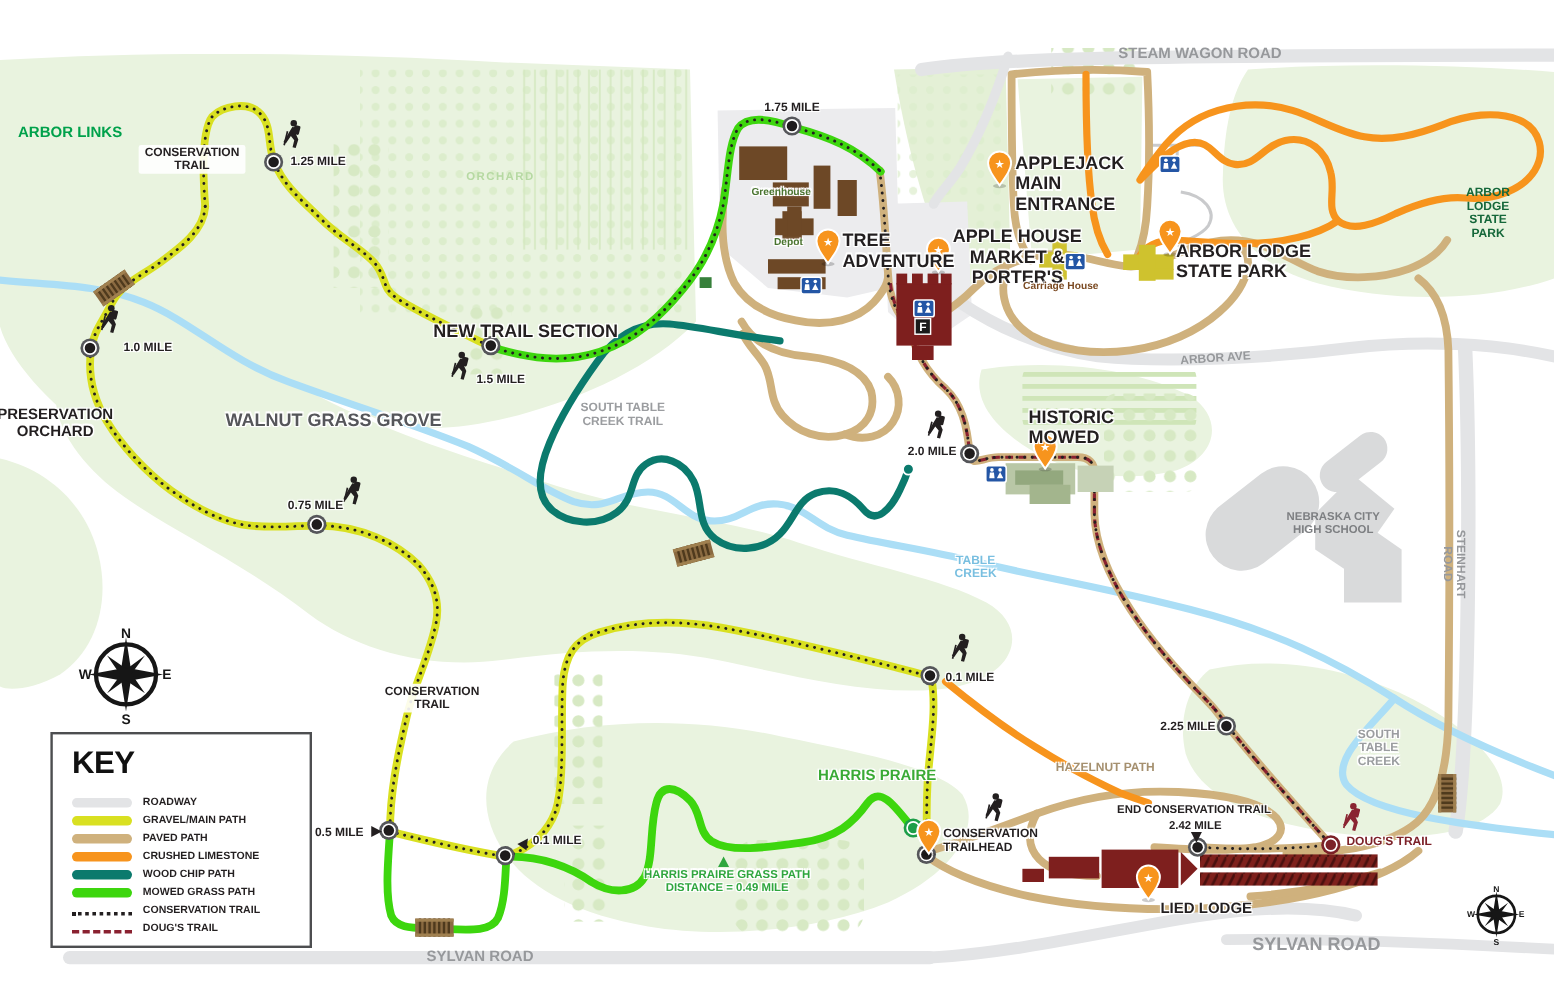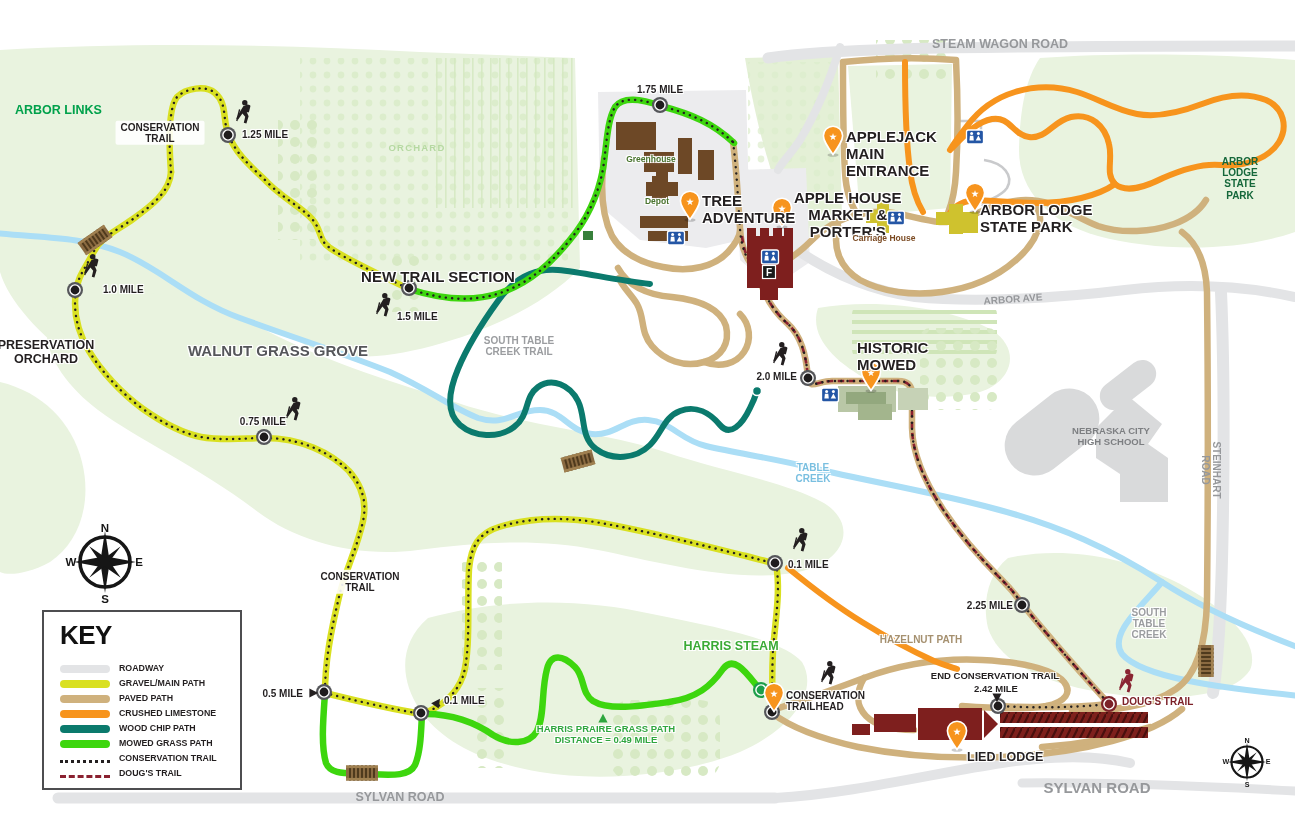--- a/index.html
+++ b/index.html
@@ -23,21 +23,21 @@
   .lbl{position:absolute;font-weight:bold;line-height:1.12;white-space:pre-line;}
   .halo{text-shadow:-1px -1px 0 #fff,1px -1px 0 #fff,-1px 1px 0 #fff,1px 1px 0 #fff,0 0 3px #fff;}
   .box{background:rgba(255,255,255,.9);padding:1px 5px;border-radius:2px;}
   .s8{font-size:8.5px;} .s9{font-size:9.5px;} .s10{font-size:10px;} .s11{font-size:15px;} .s12{font-size:12.5px;}
   .c-blk{color:#231f20;} .c-road{color:#96989b;} .c-green1{color:#00a14b;} .c-green2{color:#3aaa35;}
   .c-dkgreen{color:#15673a;} .c-gray{color:#9b9da0;} .c-gray2{color:#7d7f82;} .c-dgray{color:#55565a;}
   .c-creek{color:#79bfe0;} .c-hazel{color:#a5906f;} .c-dred{color:#7c2128;} .c-brown{color:#7b4a22;}
   .c-bgrn{color:#49742f;} .c-note{color:#2fa63e;}
   .c-orch{color:#b6d9a2;letter-spacing:1.2px;}
   
-  .legend{position:absolute;left:42px;top:610px;width:200px;height:180px;background:#fff;
+  .legend{position:absolute;left:42px;top:610px;width:218px;height:180px;background:#fff;
           border:2px solid #4d4e50;box-sizing:border-box;padding:6px 8px 4px 16px;z-index:5;}
   .legend-title{font-size:26px;font-weight:900;color:#111;letter-spacing:-0.5px;margin:2px 0 7px 0;}
   .legend-row{display:flex;align-items:flex-end;height:15px;}
   .sw{width:50px;flex:0 0 50px;margin-right:9px;}
   .sw-bar{height:8px;border-radius:4px;}
   .sw-dots{height:0;border-top:3.5px dotted #000;}
   .sw-dashes{height:0;border-top:3px dashed #000;}
   .legend-label{font-size:8.8px;font-weight:bold;color:#231f20;white-space:nowrap;}
 </style>
 </head>
@@ -376,21 +376,21 @@
 CREEK TRAIL</div>
       <div class="lbl c-dgray s11 halo" style="left: 188px; top: 351px; transform: translate(0%, -50%); text-align: left;">WALNUT GRASS GROVE</div>
       <div class="lbl c-blk s10 halo" style="left: 258px; top: 422px; transform: translate(-100%, -50%); text-align: right; margin-left: 28px;">0.75 MILE</div>
       <div class="lbl c-creek s10 halo" style="left: 813px; top: 473px; transform: translate(-50%, -50%); text-align: center;">TABLE
 CREEK</div>
       <div class="lbl c-blk s10 halo" style="left: 788px; top: 565px; transform: translate(0%, -50%); text-align: left;">0.1 MILE</div>
       <div class="lbl c-blk s10 box" style="left: 360px; top: 582px; transform: translate(-50%, -50%); text-align: center;">CONSERVATION
 TRAIL</div>
       <div class="lbl c-blk s10 halo" style="left: 303px; top: 694px; transform: translate(-100%, -50%); text-align: right;">0.5 MILE</div>
       <div class="lbl c-blk s10 halo" style="left: 444px; top: 701px; transform: translate(0%, -50%); text-align: left;">0.1 MILE</div>
-      <div class="lbl c-green2 s12 halo" style="left: 731px; top: 646px; transform: translate(-50%, -50%); text-align: center;">HARRIS STEAM</div>
+      <div class="lbl c-green2 s12 halo" style="left: 731px; top: 646px; transform: translate(-50%, -50%); text-align: center;">HARRIS PRAIRE</div>
       <div class="lbl c-note s9 halo" style="left: 606px; top: 735px; transform: translate(-50%, -50%); text-align: center;">HARRIS PRAIRE GRASS PATH
 DISTANCE = 0.49 MILE</div>
       <div class="lbl c-blk s10 halo" style="left: 786px; top: 701px; transform: translate(0%, -50%); text-align: left;">CONSERVATION
 TRAILHEAD</div>
       <div class="lbl c-blk s9 halo" style="left: 995px; top: 676px; transform: translate(-50%, -50%); text-align: center;">END CONSERVATION TRAIL</div>
       <div class="lbl c-blk s9 halo" style="left: 996px; top: 689px; transform: translate(-50%, -50%); text-align: center;">2.42 MILE</div>
       <div class="lbl c-blk s10 halo" style="left: 1013px; top: 606px; transform: translate(-100%, -50%); text-align: right;">2.25 MILE</div>
       <div class="lbl c-hazel s10 halo" style="left: 921px; top: 640px; transform: translate(-50%, -50%); text-align: center;">HAZELNUT PATH</div>
       <div class="lbl c-gray s10 halo" style="left: 1149px; top: 624px; transform: translate(-50%, -50%); text-align: center;">SOUTH
 TABLE

